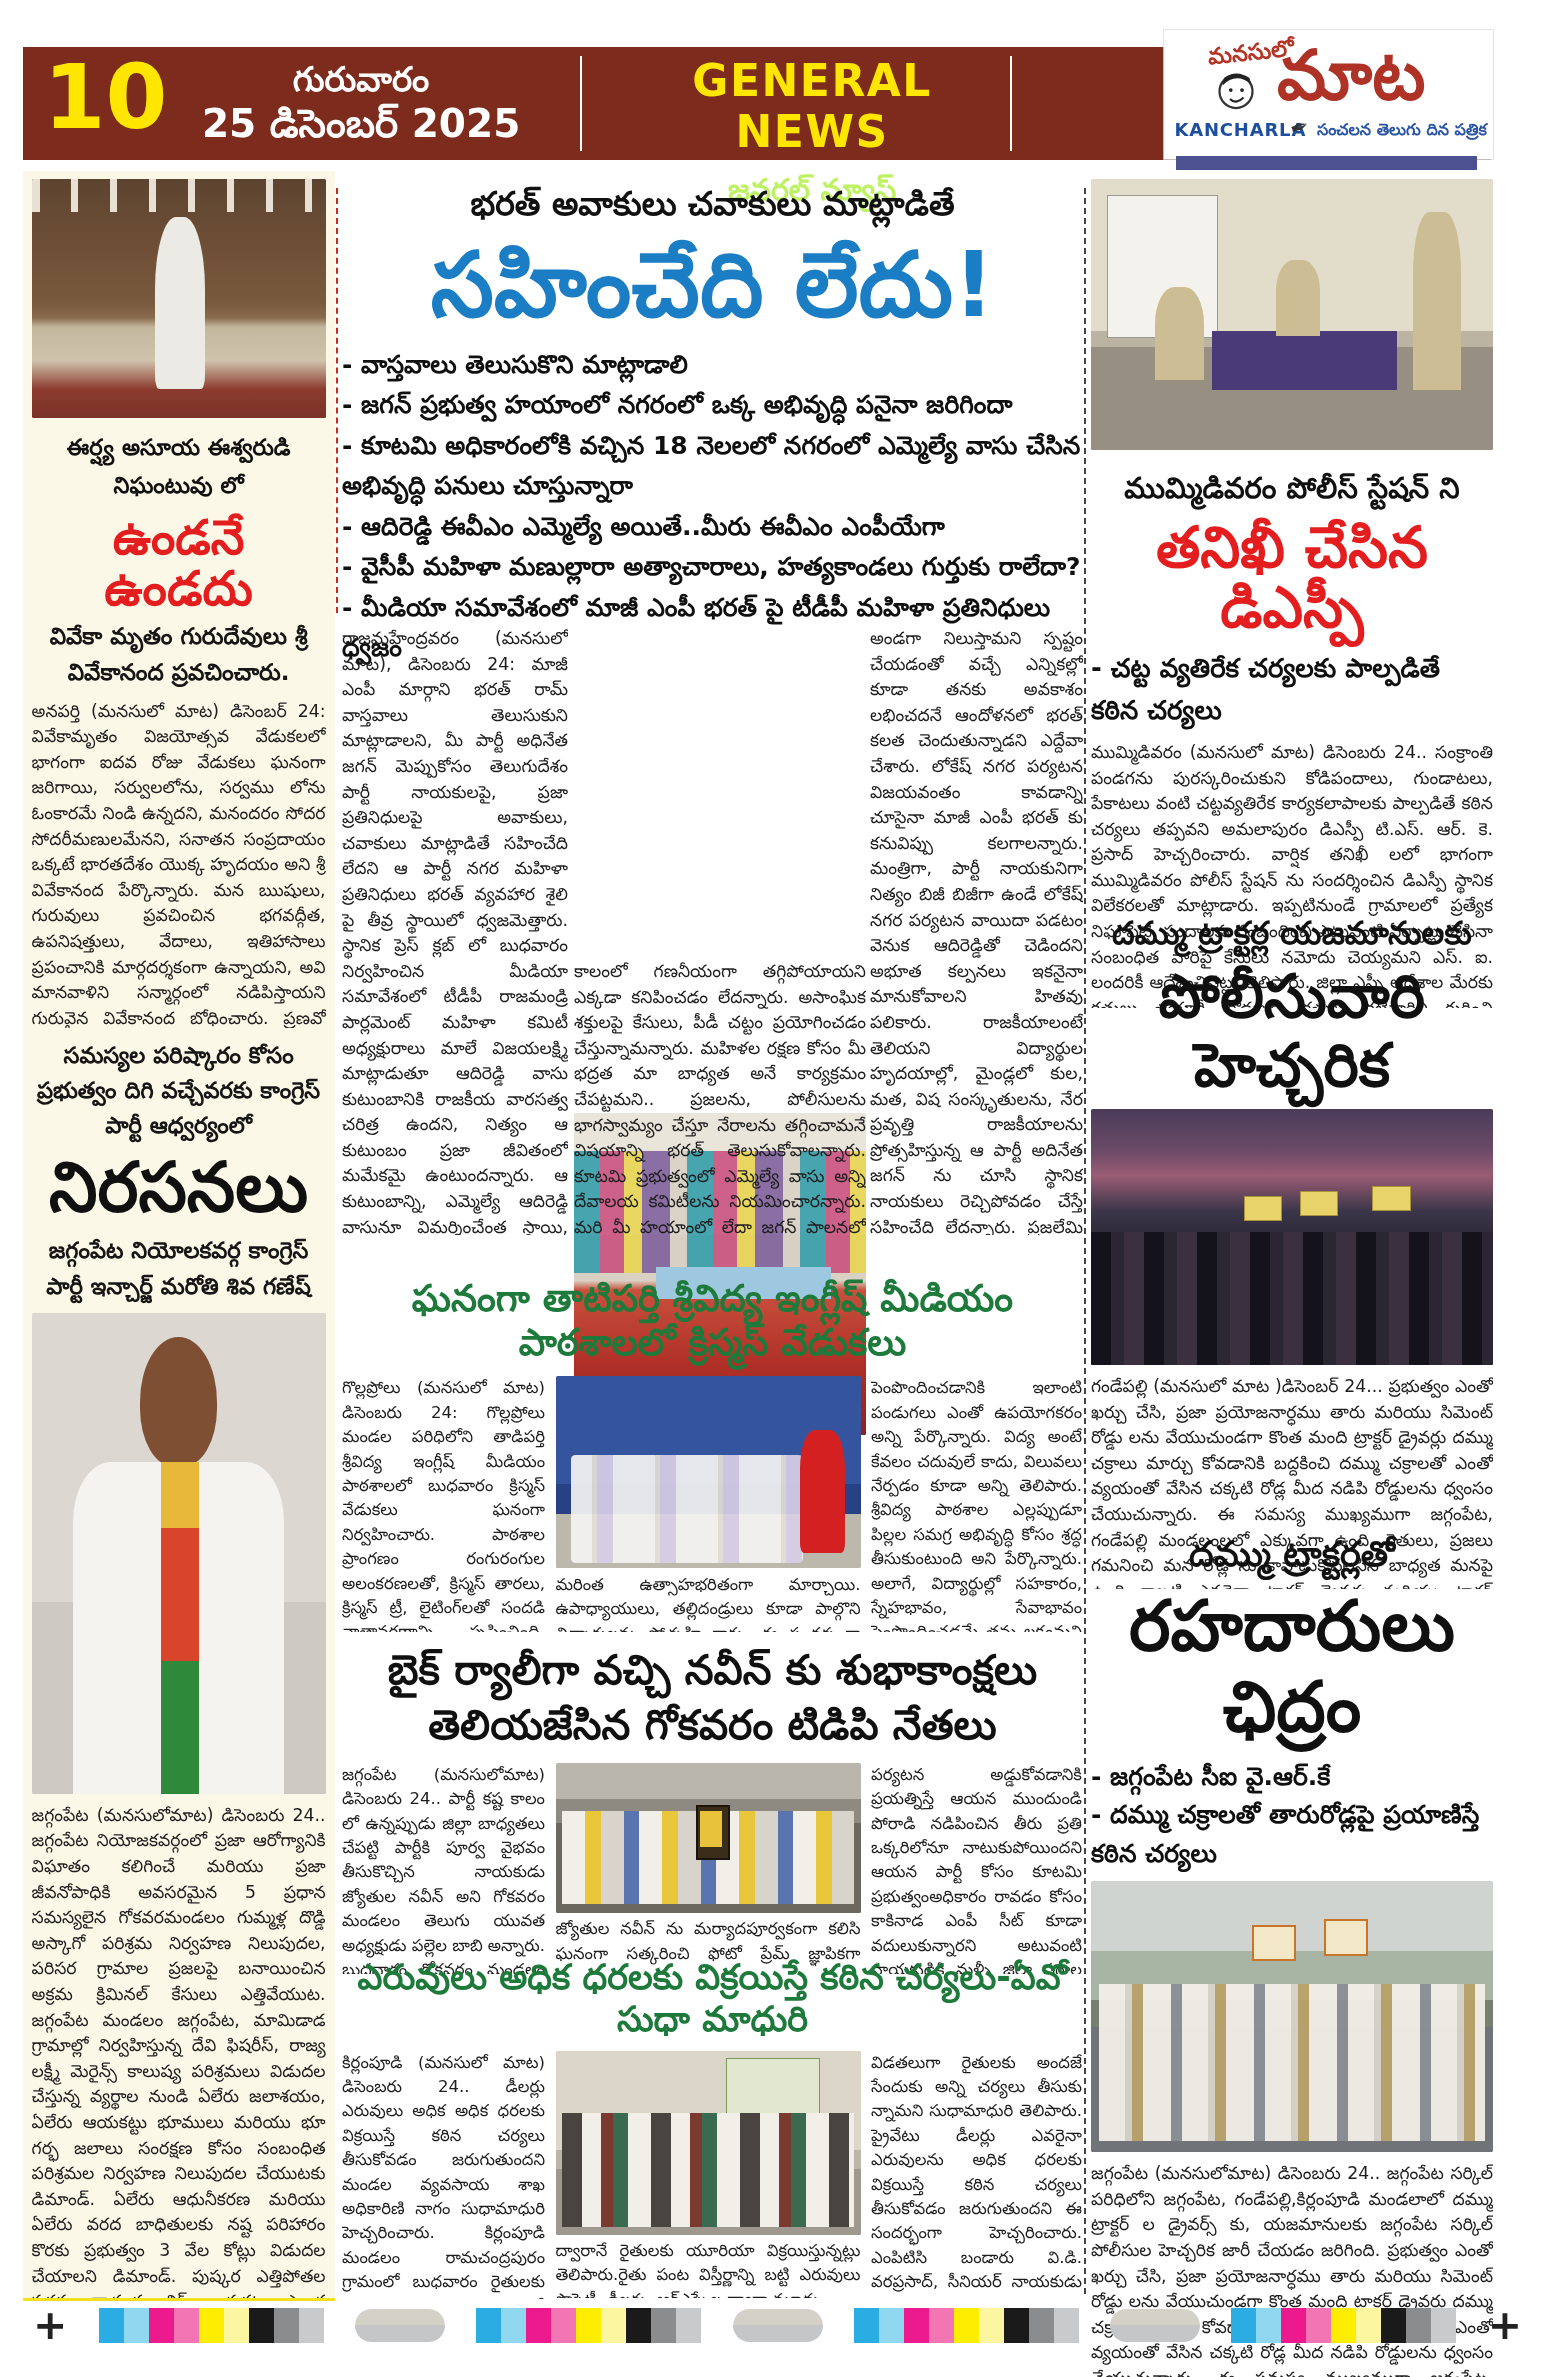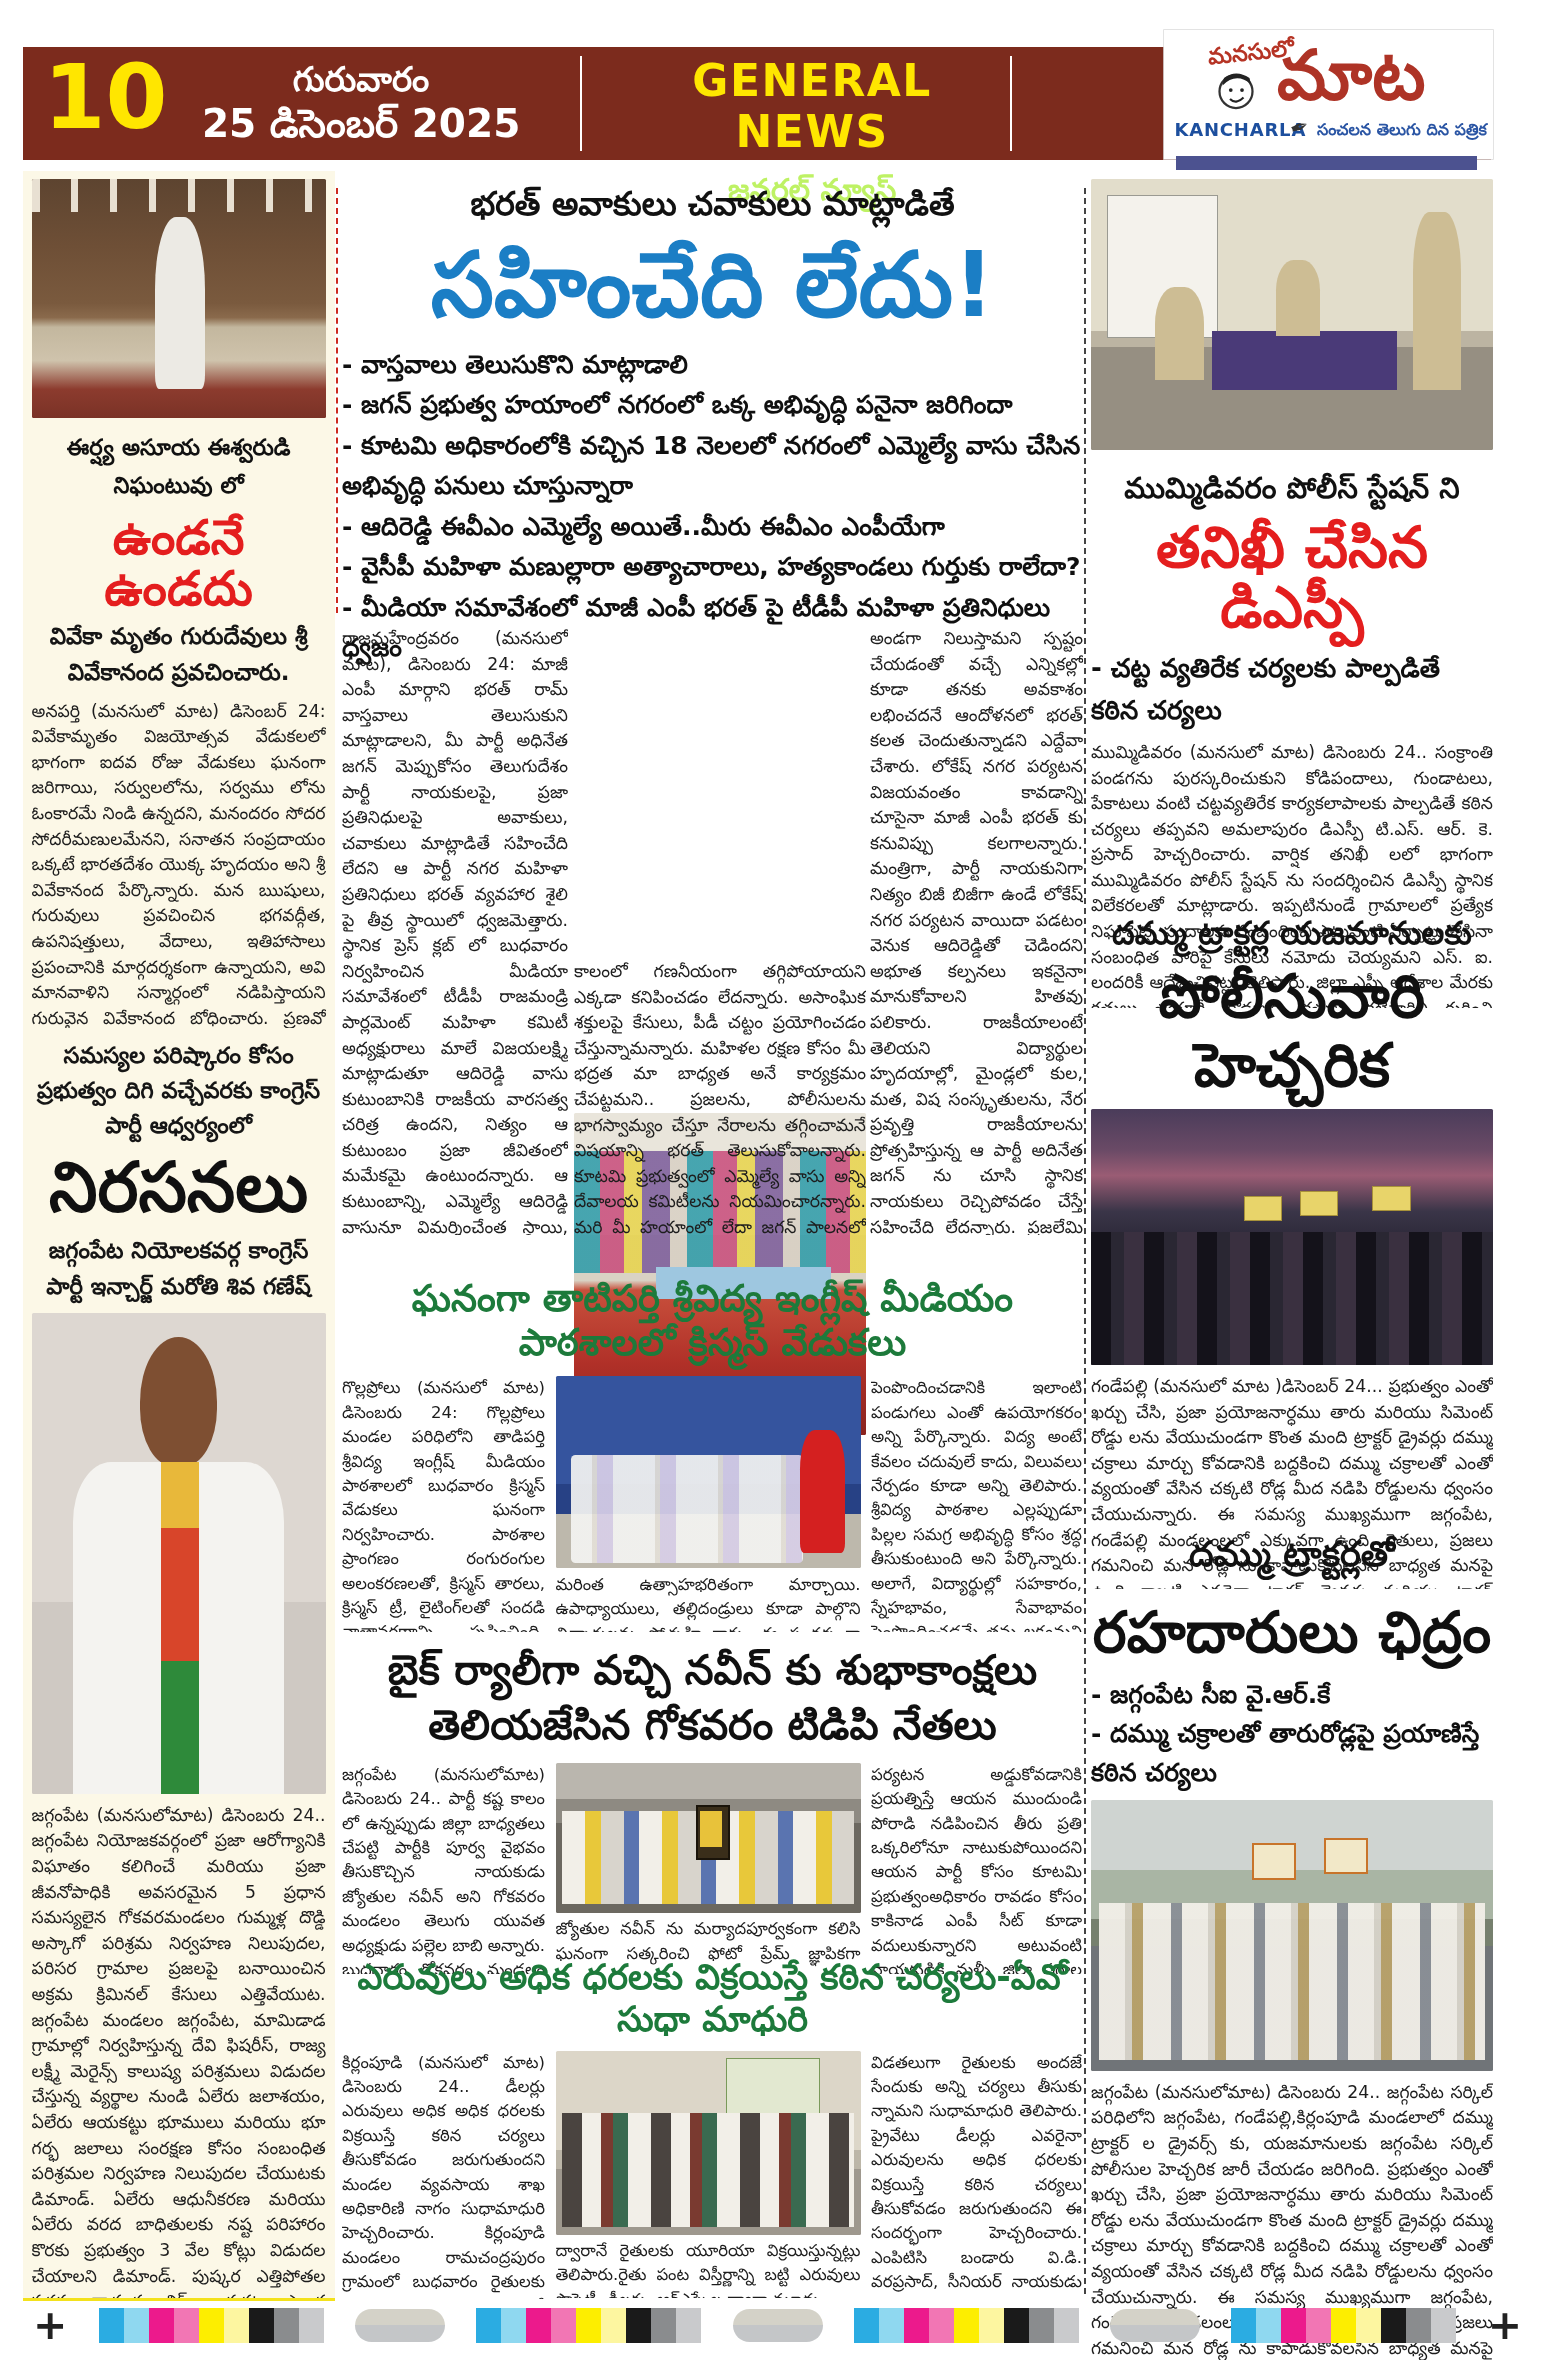--- a/index.html
+++ b/index.html
@@ -248,21 +248,21 @@
       <div class="pl1"></div>
       <div class="pl2"></div>
       <div class="pl3"></div>
       <div class="crowd"></div>
     </div>
     <div class="body-text" style="margin-top:9px;height:215px;">గండేపల్లి (మనసులో మాట )డిసెంబర్ 24... ప్రభుత్వం ఎంతో ఖర్చు చేసి, ప్రజా ప్రయోజనార్ధము తారు మరియు సిమెంట్ రోడ్డు లను వేయుచుండగా కొంత మంది ట్రాక్టర్ డ్రైవర్లు దమ్ము చక్రాలు మార్చు కోవడానికి బద్దకించి దమ్ము చక్రాలతో ఎంతో వ్యయంతో వేసిన చక్కటి రోడ్ల మీద నడిపి రోడ్డులను ధ్వంసం చేయుచున్నారు. ఈ సమస్య ముఖ్యముగా జగ్గంపేట, గండేపల్లి మండలంలలో ఎక్కువగా ఉంది. రైతులు, ప్రజలు గమనించి మన రోడ్ల ను కాపాడుకోవలసిన బాధ్యత మనపై ఉంది కాబట్టి ఎవరైనా ట్రాక్టర్ డ్రైవర్లు మరియు ట్రాక్టర్ యజమానులు పళ్ళ చక్రాలతో కూడిన ట్రాక్టర్ ను నెంబర్ తో సహా వీడియో తీసి పంపాలని ప్రజలను కోరుతున్నారు. పోలీసు వారు కూడా ఈ విషయం పై స్పెషల్ డ్రైవ్ నిర్వహించుచున్నారు.</div>
   </div>
 
   <div class="abs" style="left:1091px;top:1534px;width:402px;height:763px;">
     <div class="kicker" style="font-size:35px;">దమ్ము ట్రాక్టర్లతో</div>
-    <div class="hl-black" style="font-size:57px;margin-top:17px;">రహదారులు ఛిద్రం</div>
+    <div class="hl-black" style="font-size:70px;margin-top:3px;">రహదారులు ఛిద్రం</div>
     <div class="bullets" style="font-size:25px;margin-top:10.5px;line-height:1.55;">
       <div>- జగ్గంపేట సీఐ వై.ఆర్.కే</div>
       <div>- దమ్ము చక్రాలతో తారురోడ్లపై ప్రయాణిస్తే కఠిన చర్యలు</div>
     </div>
     <div class="photo ph-road" style="height:271px;margin-top:7.5px;">
       <div class="plc"></div>
       <div class="plc2"></div>
       <div class="men"></div>
     </div>
     <div class="body-text" style="margin-top:9px;height:280px;">జగ్గంపేట (మనసులోమాట) డిసెంబరు 24.. జగ్గంపేట సర్కిల్ పరిధిలోని జగ్గంపేట, గండేపల్లి,కిర్లంపూడి మండలాలో దమ్ము ట్రాక్టర్ ల డ్రైవర్స్ కు, యజమానులకు జగ్గంపేట సర్కిల్ పోలీసుల హెచ్చరిక జారీ చేయడం జరిగింది. ప్రభుత్వం ఎంతో ఖర్చు చేసి, ప్రజా ప్రయోజనార్ధము తారు మరియు సిమెంట్ రోడ్డు లను వేయుచుండగా కొంత మంది ట్రాక్టర్ డ్రైవర్లు దమ్ము చక్రాలు మార్చు కోవడానికి బద్దకించి దమ్ము చక్రాలతో ఎంతో వ్యయంతో వేసిన చక్కటి రోడ్ల మీద నడిపి రోడ్డులను ధ్వంసం చేయుచున్నారు. ఈ సమస్య ముఖ్యముగా జగ్గంపేట, గండేపల్లి మండలంలలో ఎక్కువగా ఉంది.రైతులు, ప్రజలు గమనించి మన రోడ్ల ను కాపాడుకోవలసిన బాధ్యత మనపై ఉంది కాబట్టి ఎవరైనా ట్రాక్టర్ డ్రైవర్లు మరియు ట్రాక్టర్ యజమానులు పళ్ళ చక్రాలతో కూడిన ట్రాక్టర్ ను ( పళ్ళ చక్రాలతో కూడిన ఏ వాహనము అయినా) నెంబర్ తో సహా వీడియో తీసి పంపాలని ప్రజలను కోరుతున్నాము.ప్రివెన్షన్ ఆఫ్ డ్యామేజ్ టు పబ్లిక్ ప్రాపర్టీ యాక్ట్ (పీడీపీపీ) ప్రకారం సదరు వాహనాలను స్వాధీనం చేసుకుని,కఠినమైన సెక్షన్లతో క్రిమినల్ కేసులు నమోదు చేయడం జరుగుతుందని హెచ్చరించారు అలాగే ఎంవీ యాక్ట్ ప్రకారం కూడా భారీగా జరిమానాలు విధించడం జరుగుతుంది అని తెలియజేశారు.పోలీస్ వారు కూడా ఈ విషయం పై స్పెషల్ డ్రైవ్ నిర్వహించుచున్నారు.మన రోడ్లను మనమే కాపాడుకునే బాధ్యతను మనమందరం తీసుకుందాం అని ఈ సందర్భంగా అయన తెలియజేసారు.</div>

